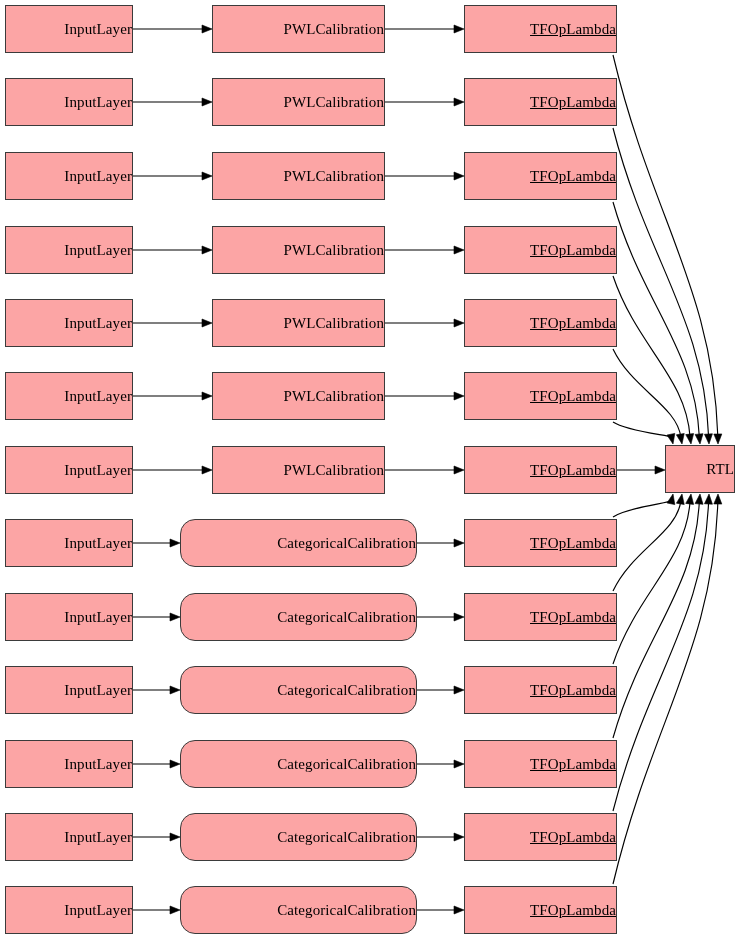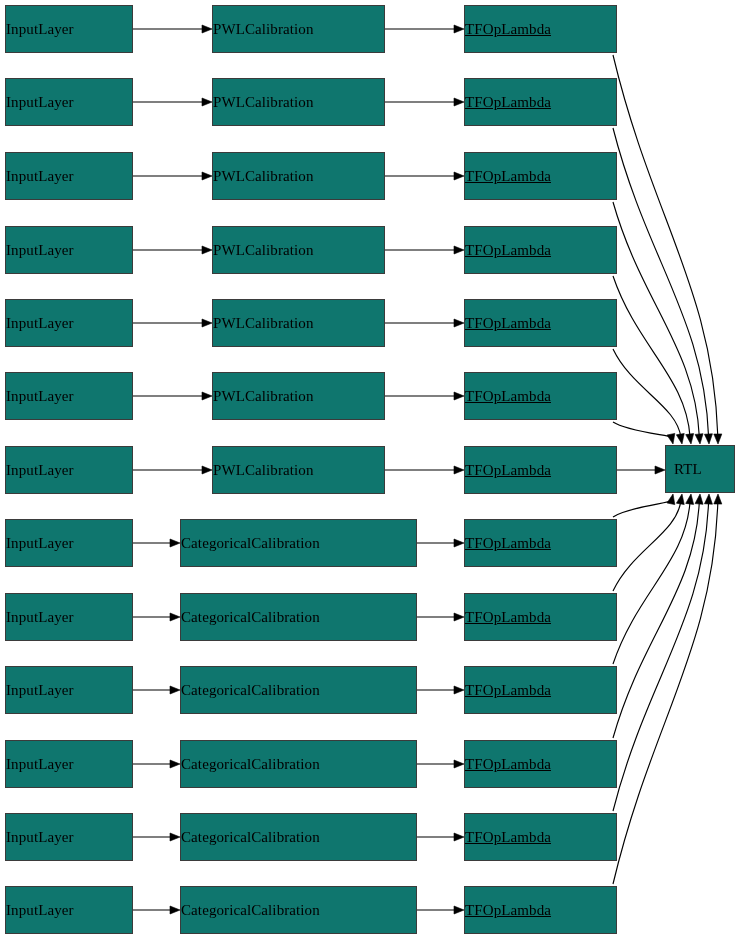--- a/index.html
+++ b/index.html
@@ -12,33 +12,33 @@
     width: 741px;
     height: 940px;
     background: #ffffff;
     overflow: hidden;
     font-family: "Liberation Serif", "DejaVu Serif", serif;
   }
   .node {
     position: absolute;
     box-sizing: border-box;
     border: 1px solid #3b3b3b;
-    background: #0f766e;
+    background: #fca5a5;
     display: flex;
     align-items: center;
-    justify-content: flex-start;
+    justify-content: flex-end;
     color: #000000;
     font-size: 15px;
     line-height: 1;
     white-space: nowrap;
     letter-spacing: 0.1px;
   }
   .node-input   { width: 128px; height: 48px; }
   .node-pwl     { width: 173px; height: 48px; }
-  .node-cat     { width: 237px; height: 48px; }
+  .node-cat     { width: 237px; height: 48px; border-radius: 15px; }
   .node-tfop    { width: 153px; height: 48px; text-decoration: underline; }
   .node-rtl     { width: 70px;  height: 48px; }
 
   #edges {
     position: absolute;
     left: 0; top: 0;
     width: 741px;
     height: 940px;
     pointer-events: none;
   }

